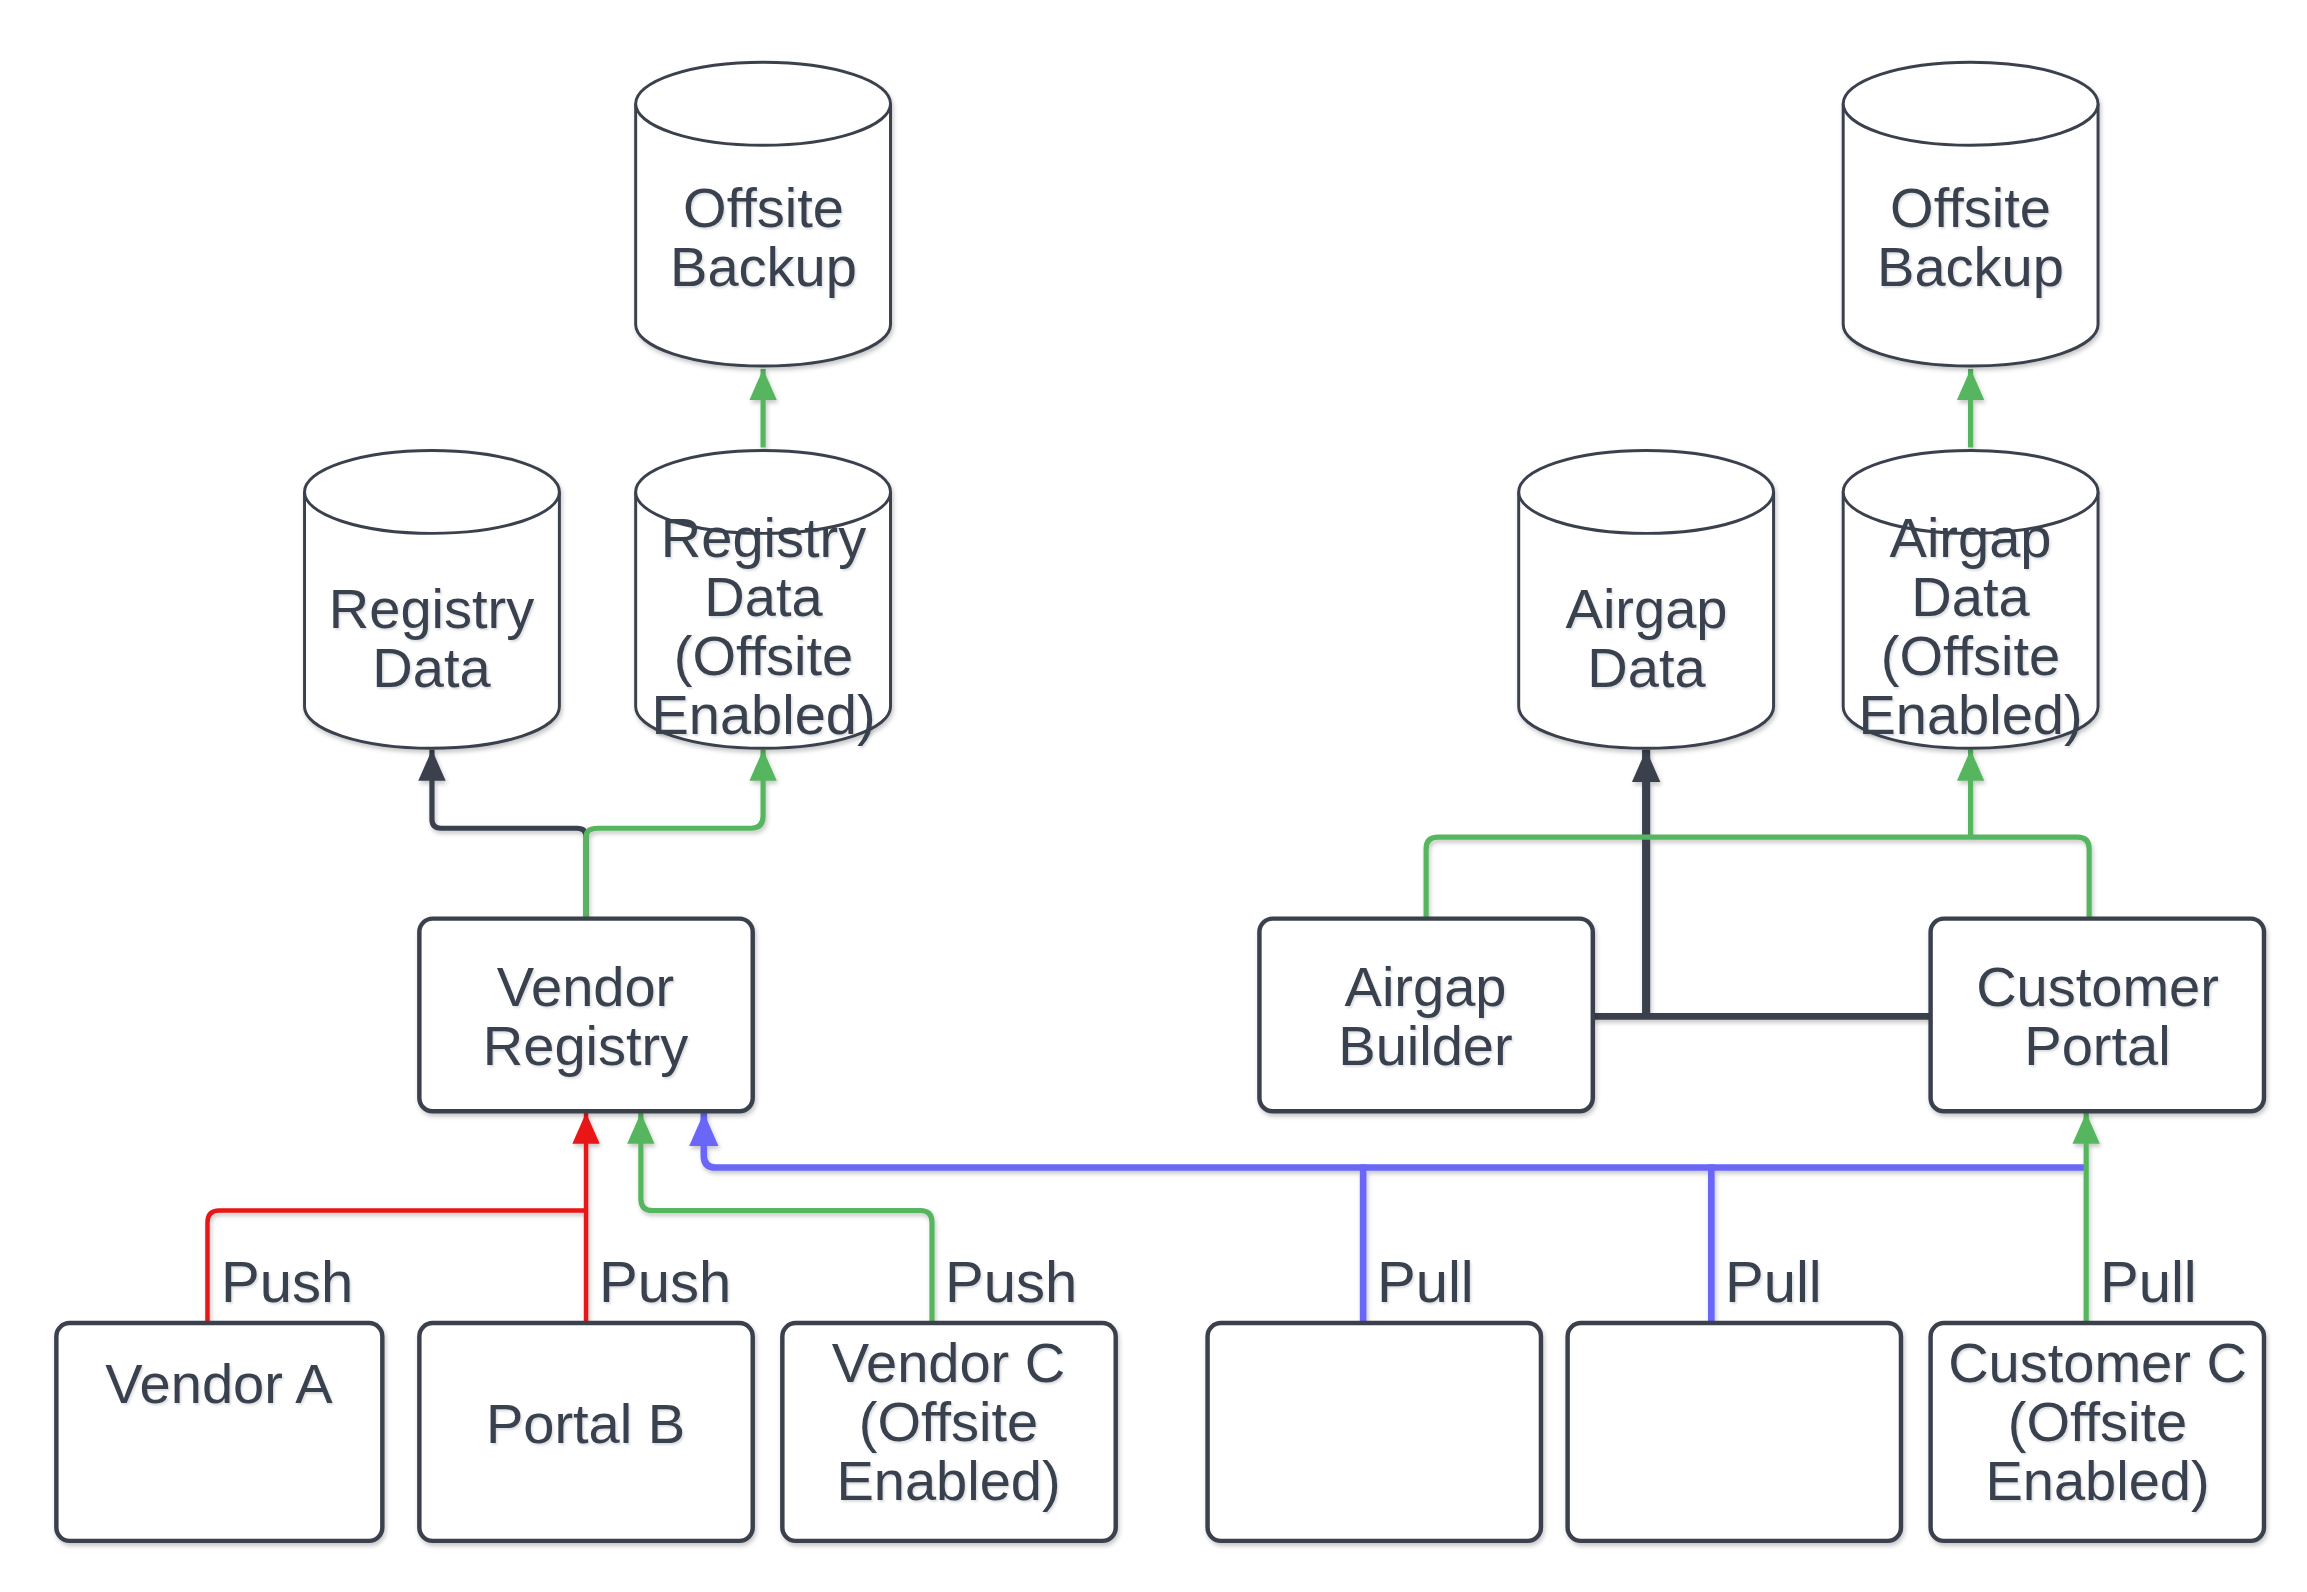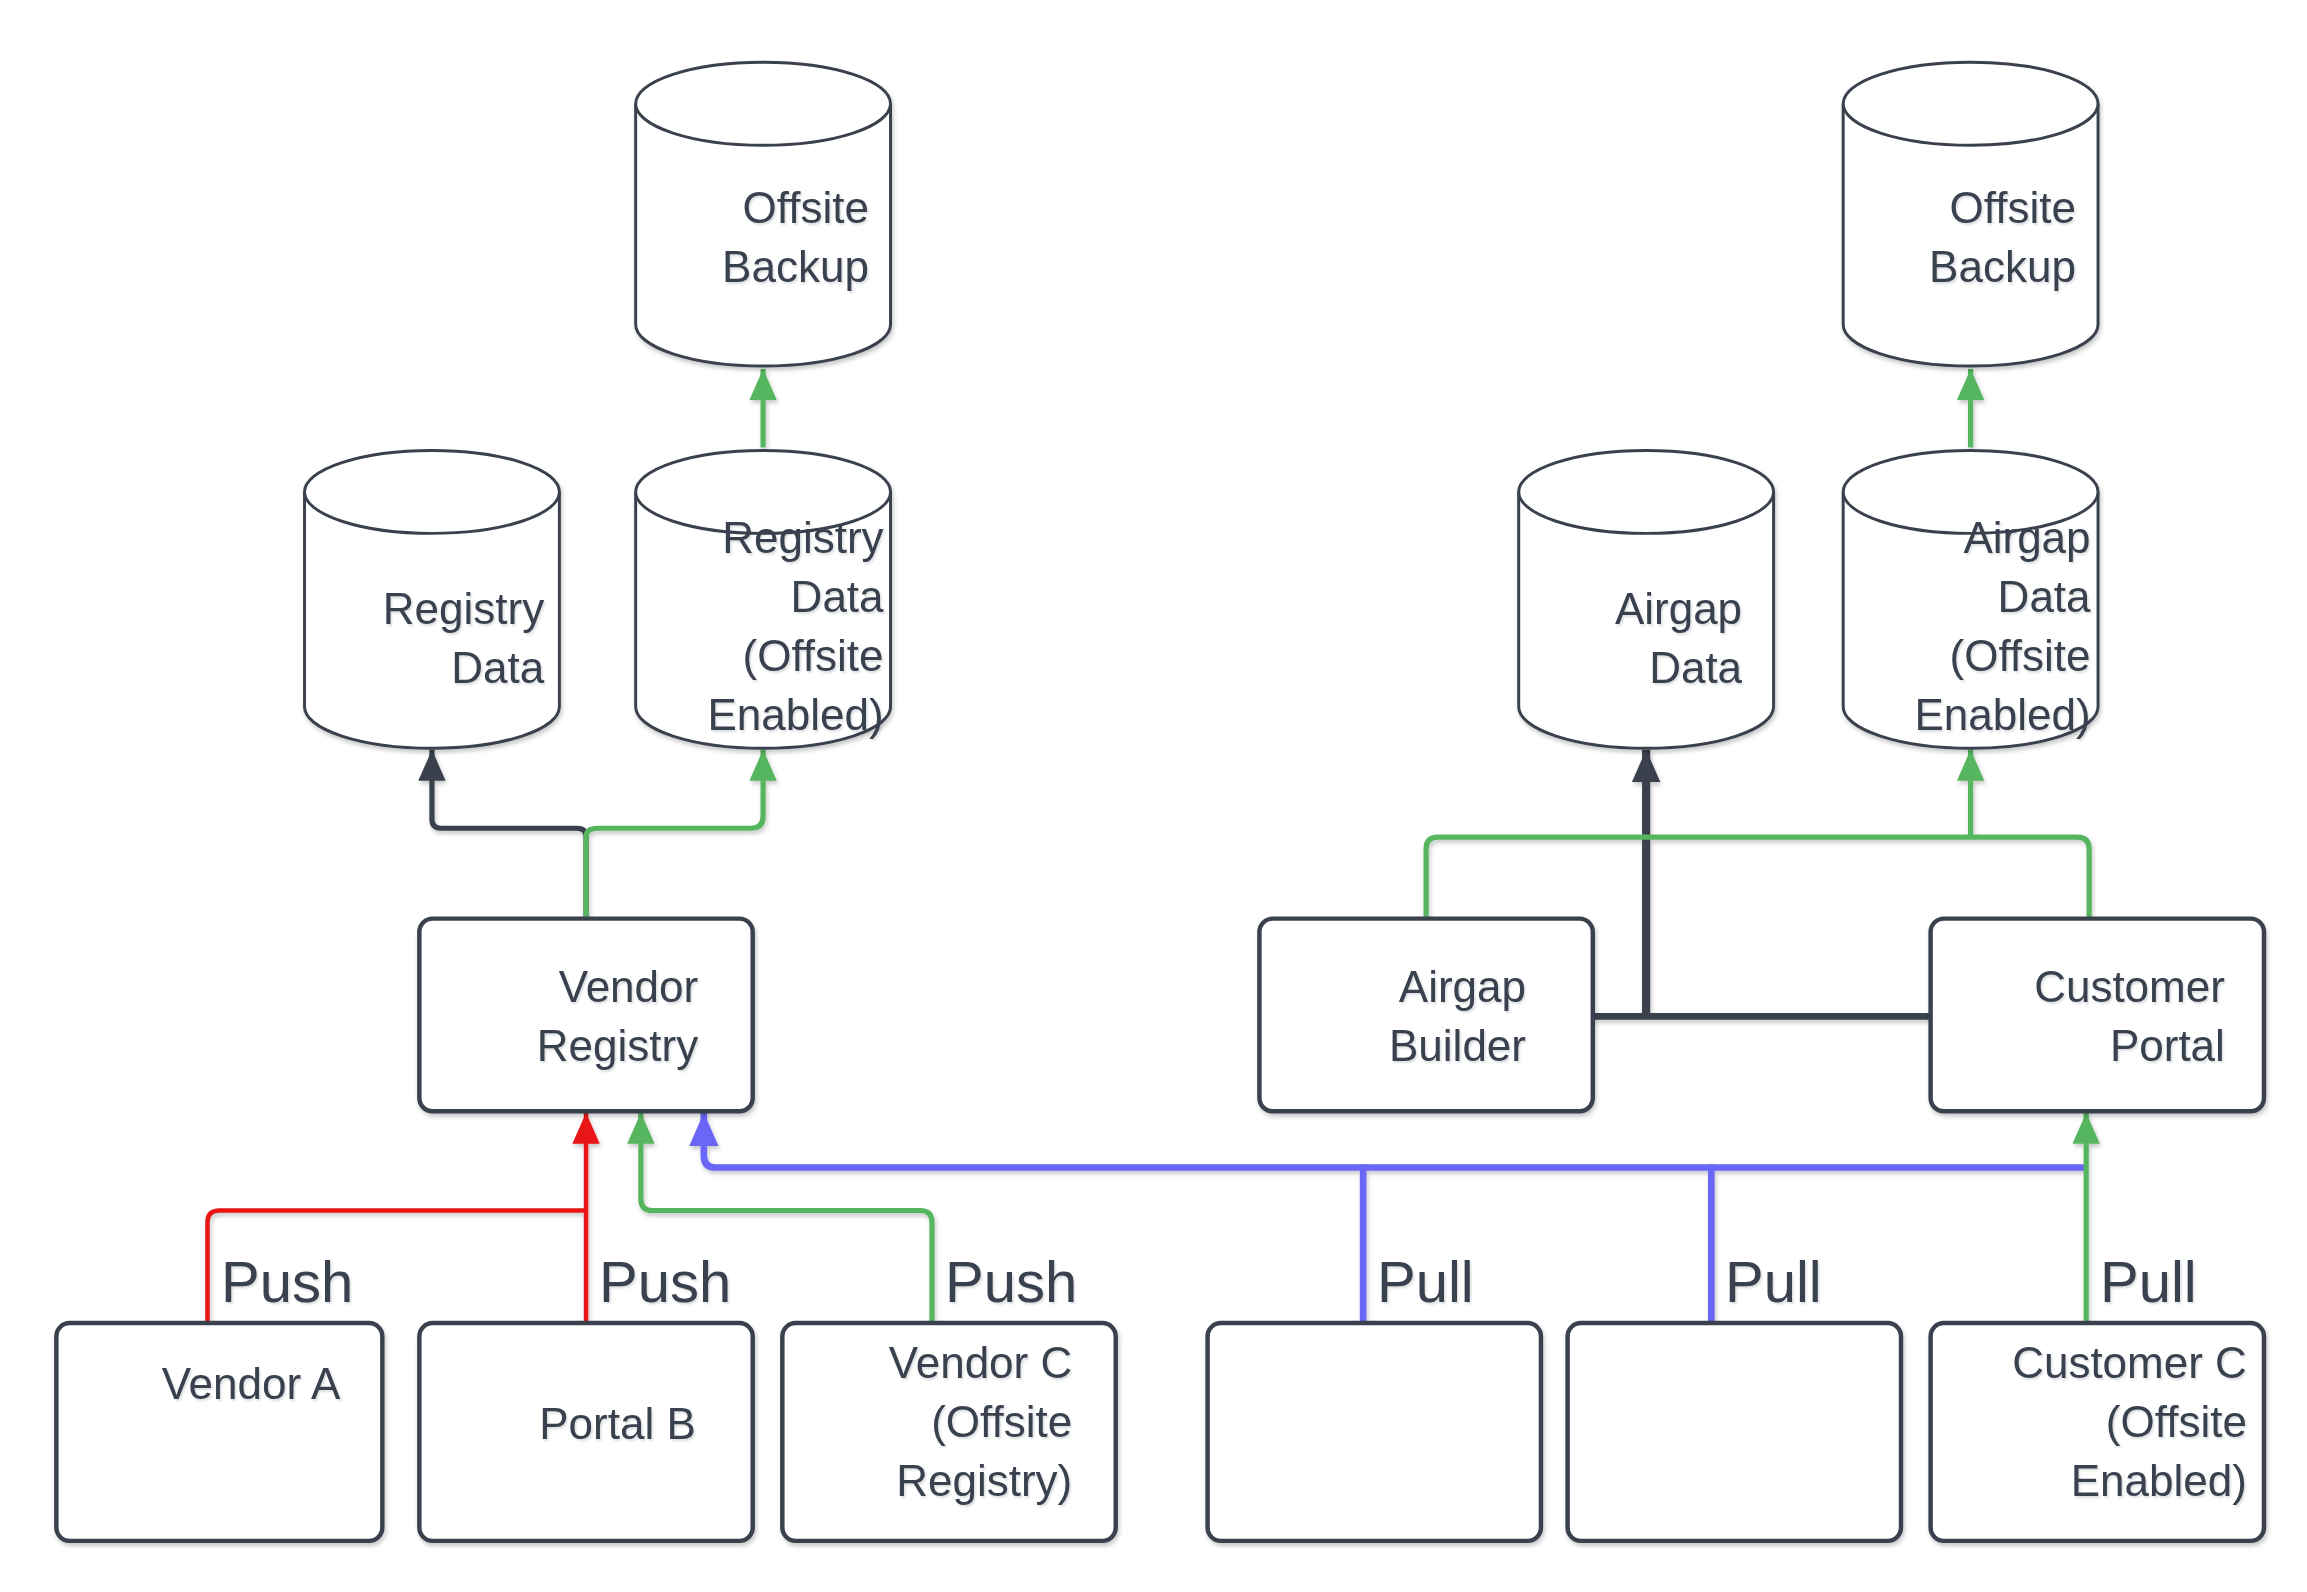--- a/index.html
+++ b/index.html
@@ -19,24 +19,23 @@
   .edge.dark{stroke:var(--stroke);}
   .edge.red{stroke:var(--red);}
   .edge.green{stroke:var(--green);}
   .edge.blue{stroke:var(--blue);}
   .fill-dark{fill:var(--stroke);}
   .fill-red{fill:var(--red);}
   .fill-green{fill:var(--green);}
   .fill-blue{fill:var(--blue);}
   .node-label{
     position:absolute;display:flex;align-items:center;justify-content:center;
-    text-align:right;color:var(--text);font-size:44px;line-height:59px;
+    text-align:center;color:var(--text);font-size:56px;line-height:59px;
     white-space:pre-line;text-shadow:1.5px 2.2px 2.2px rgba(58,65,78,0.18);
     pointer-events:none;
-    margin-left:32px;
   }
   .edge-label{
     position:absolute;color:var(--text);font-size:58px;line-height:47px;
     white-space:pre;text-shadow:1.5px 2.2px 2.2px rgba(58,65,78,0.18);
   }
 </style>
 </head>
 <body>
 
 <div class="stage">
@@ -131,21 +130,21 @@
   <div class="node-label" style="left:636px;top:474px;width:255px;height:304px">Registry
 Data
 (Offsite
 Enabled)</div>
   <div class="node-label" style="left:419px;top:919px;width:333px;height:193px">Vendor
 Registry</div>
   <div class="node-label" style="left:56px;top:1283px;width:326px;height:200px">Vendor A</div>
   <div class="node-label" style="left:419px;top:1323px;width:333px;height:200px">Portal B</div>
   <div class="node-label" style="left:782px;top:1323px;width:333px;height:197px">Vendor C
 (Offsite
-Registry)</div>
+Enabled)</div>
   <div class="node-label" style="left:1843px;top:126px;width:255px;height:222px">Offsite
 Backup</div>
   <div class="node-label" style="left:1519px;top:519px;width:255px;height:237px">Airgap
 Data</div>
   <div class="node-label" style="left:1843px;top:474px;width:255px;height:304px">Airgap
 Data
 (Offsite
 Enabled)</div>
   <div class="node-label" style="left:1259px;top:919px;width:333px;height:193px">Airgap
 Builder</div>

